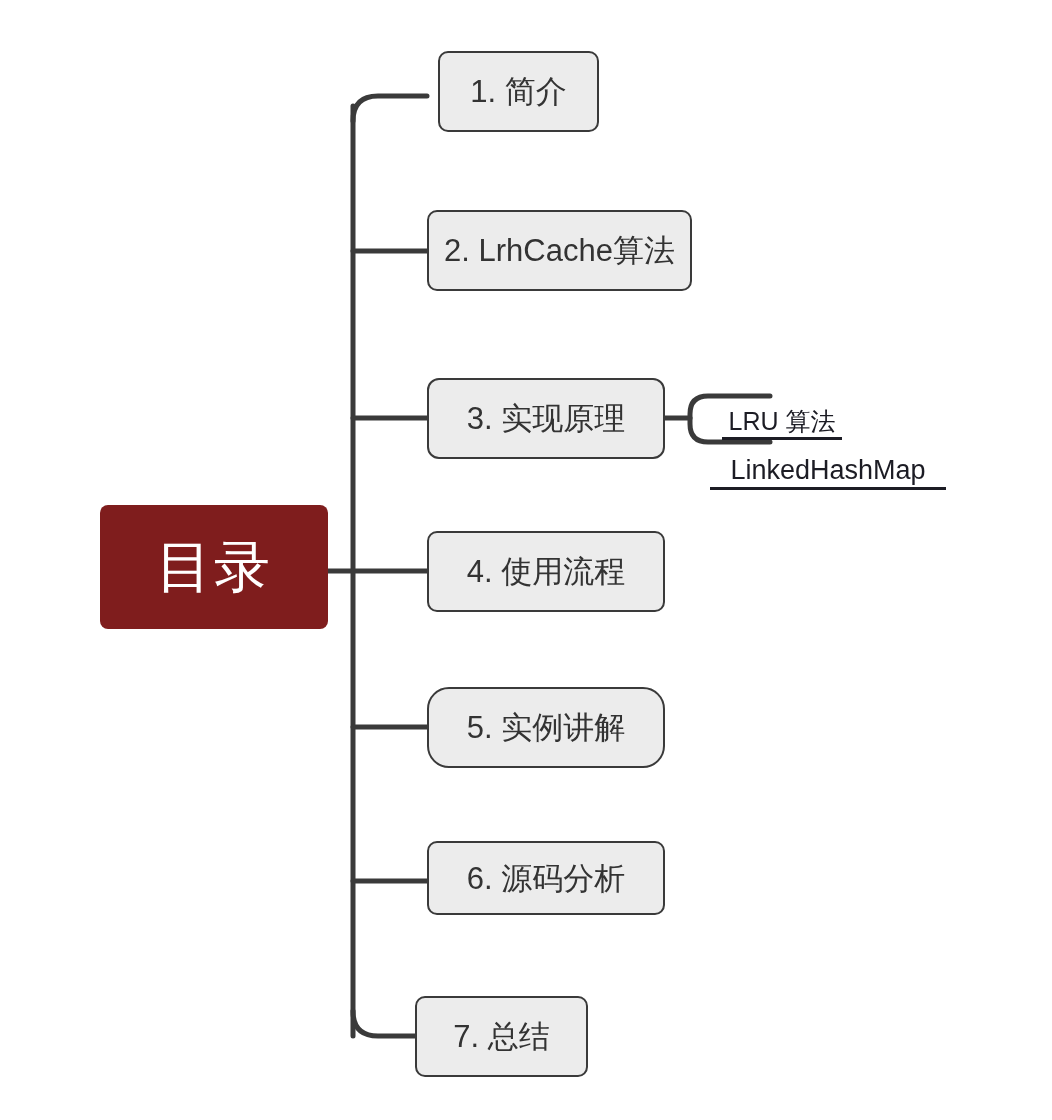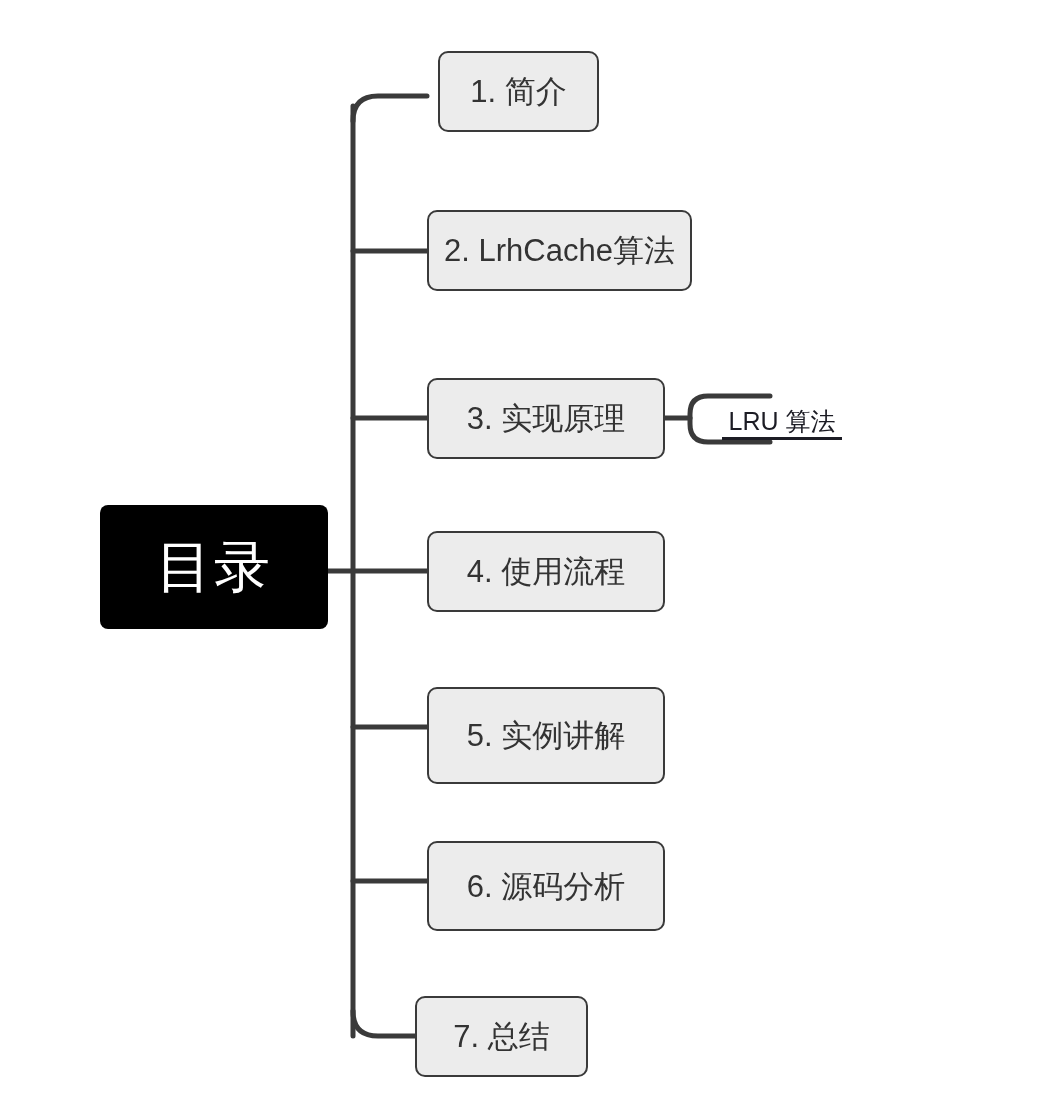--- a/index.html
+++ b/index.html
@@ -26,21 +26,21 @@
     pointer-events: none;
   }
 
   
   .root-node {
     position: absolute;
     left: 100px;
     top: 505px;
     width: 228px;
     height: 124px;
-    background: #000000;
+    background: #7f1d1d;
     border-radius: 8px;
     display: flex;
     align-items: center;
     justify-content: center;
     box-sizing: border-box;
   }
   .root-label {
     color: #ffffff;
     font-size: 56px;
     line-height: 1;
@@ -127,39 +127,43 @@
   </div>
 
   <div class="branch-node" style="left:427px; top:51px; width:161px; height:81px;margin-left:11px;">
     <span class="branch-label">1. 简介</span>
   </div>
 
   <div class="branch-node" style="left:427px; top:210px; width:265px; height:81px;">
     <span class="branch-label">2. LrhCache算法</span>
   </div>
 
-  <div class="branch-node" style="left:427px; top:378px; width:238px; height:81px;">
+  <div class="branch-node" style="left:427px; top:378px; width:238px; height:81px;border-radius:12px;">
     <span class="branch-label">3. 实现原理</span>
   </div>
 
   <div class="branch-node" style="left:427px; top:531px; width:238px; height:81px;">
     <span class="branch-label">4. 使用流程</span>
   </div>
 
-  <div class="branch-node" style="left:427px; top:687px; width:238px; height:97px;">
+  <div class="branch-node" style="left:427px; top:687px; width:238px; height:81px;border-radius:22px;">
     <span class="branch-label">5. 实例讲解</span>
   </div>
 
-  <div class="branch-node" style="left:427px; top:841px; width:238px; height:90px;">
+  <div class="branch-node" style="left:427px; top:841px; width:238px; height:74px;">
     <span class="branch-label">6. 源码分析</span>
   </div>
 
   <div class="branch-node" style="left:415px; top:996px; width:173px; height:81px;">
     <span class="branch-label">7. 总结</span>
   </div>
 
   <div class="leaf-node leaf-lru" style="left:722px; top:363px; width:120px;">
     <span class="leaf-label">LRU 算法</span>
     <span class="leaf-rule"></span>
   </div>
 
+  <div class="leaf-node leaf-lhm" style="left:710px; top:411px; width:236px;">
+    <span class="leaf-label">LinkedHashMap</span>
+    <span class="leaf-rule"></span>
+  </div>
 
 </div>
 
 </body></html>

